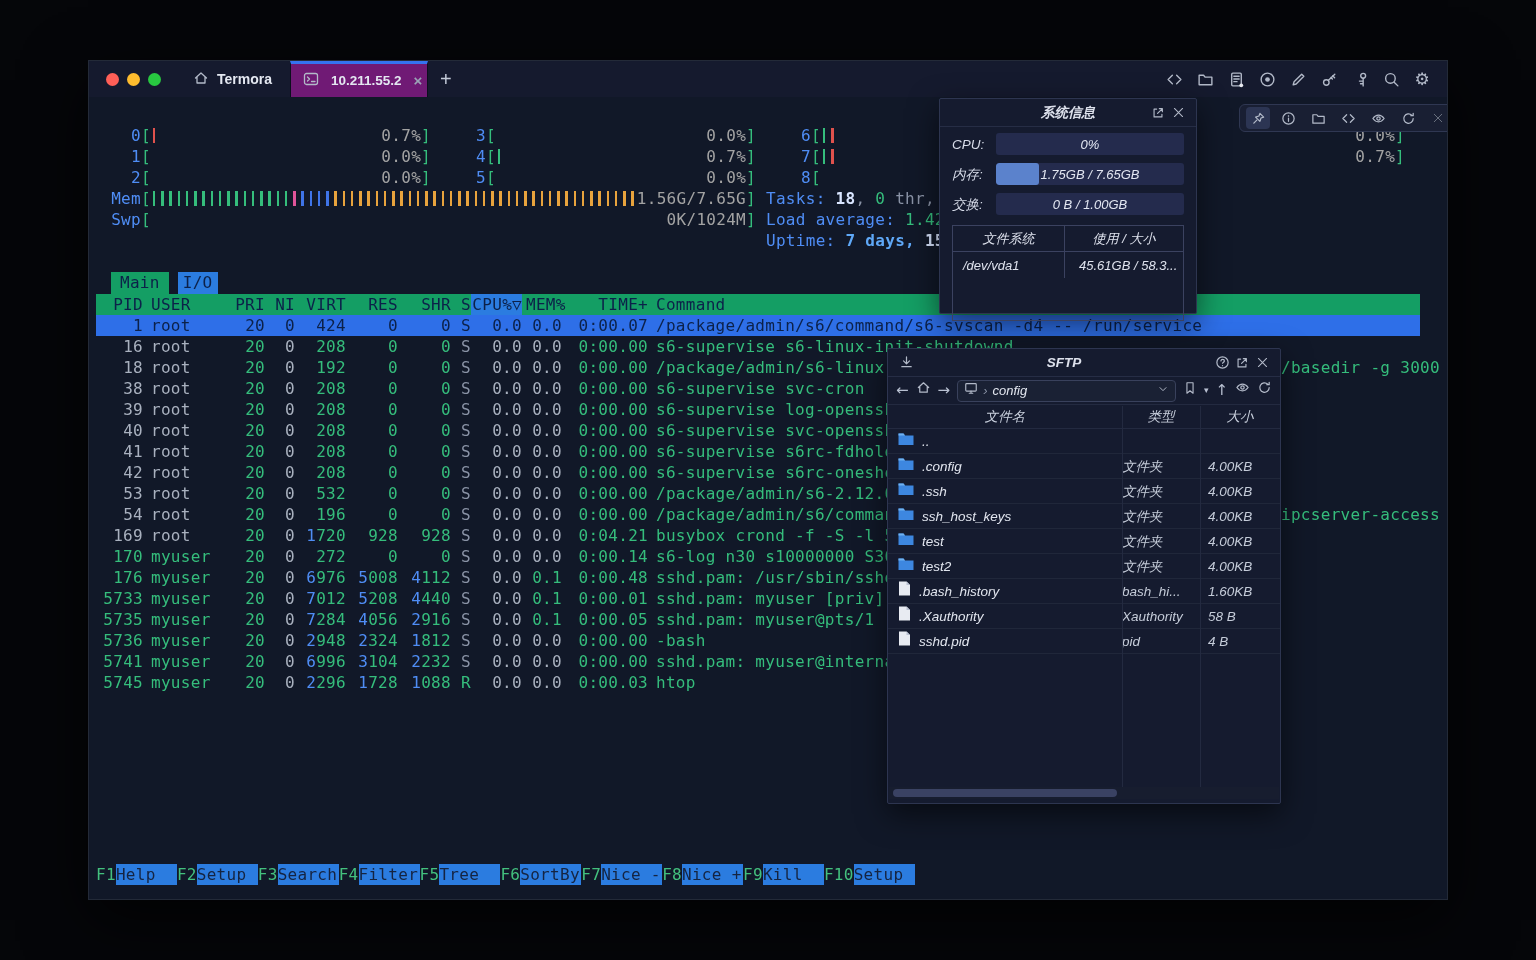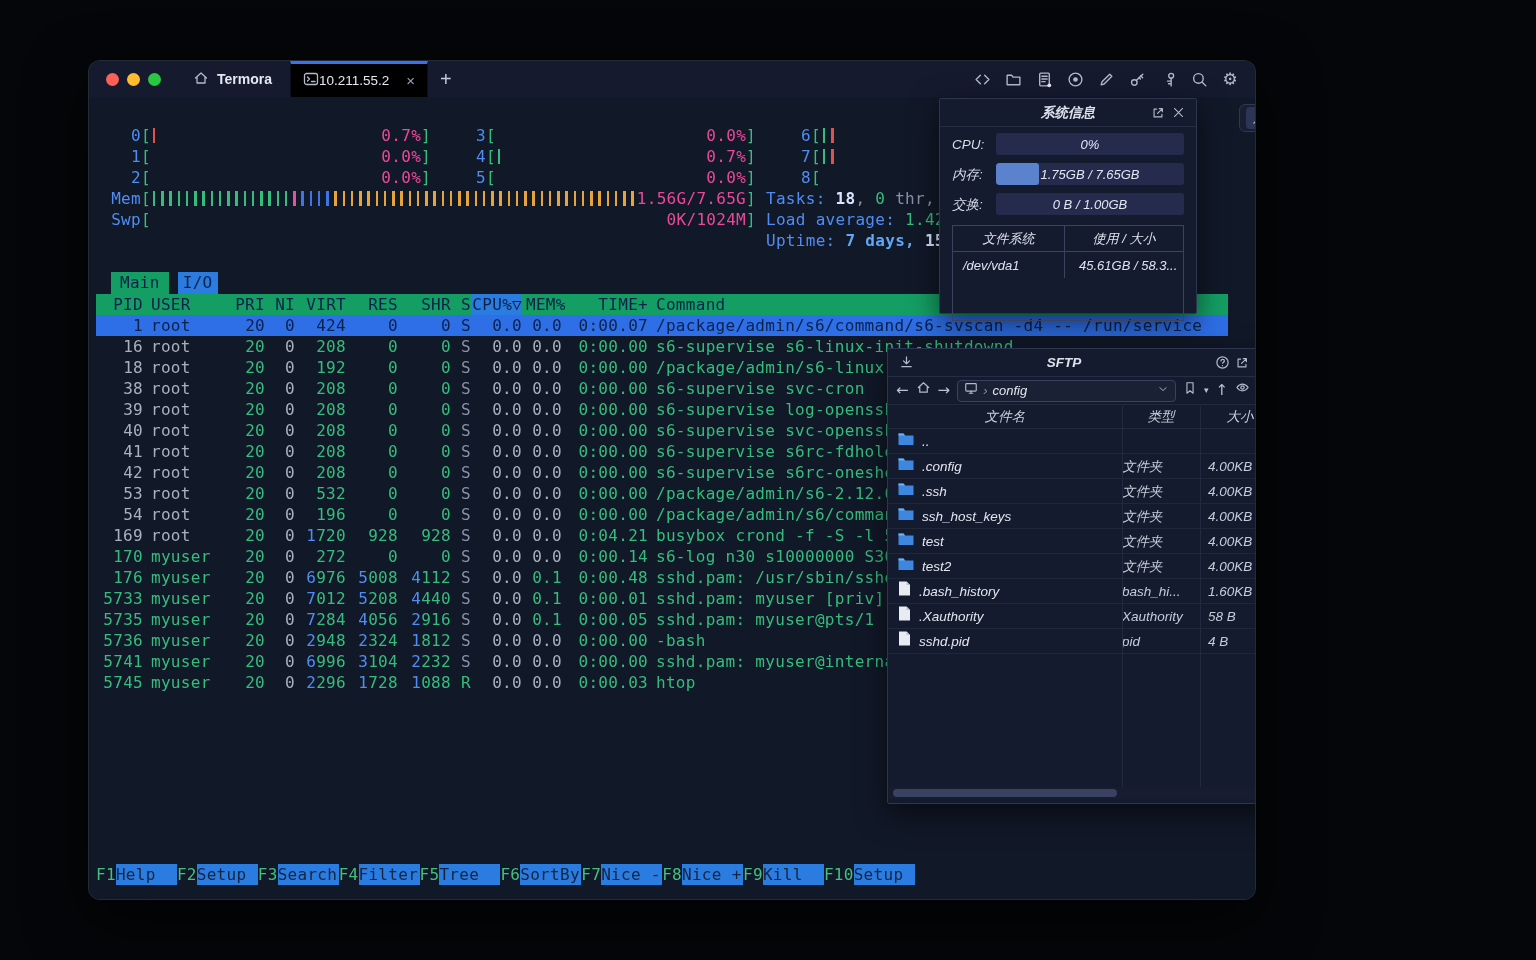--- a/index.html
+++ b/index.html
@@ -1,31 +1,31 @@
 <!DOCTYPE html>
 <html><head>
 <meta charset="utf-8">
 <style>
   * { margin:0; padding:0; box-sizing:border-box; }
   html,body { width:1536px; height:960px; background:#050609; overflow:hidden;
               font-family:"Liberation Sans","DejaVu Sans",sans-serif; }
-  .window { position:absolute; left:88px; top:60px; width:1168px; height:840px;
-            border-radius:12px; overflow:hidden; background:#111828;
+  .window { position:absolute; left:88px; top:60px; width:1360px; height:840px;
+            border-radius:0; overflow:hidden; background:#111828;
             border:1px solid rgba(255,255,255,.08); box-shadow:0 20px 60px rgba(0,0,0,.7); }
 
   
   .titlebar { position:relative; height:36px; background:#151a2e; display:flex; align-items:stretch; }
   .lights { display:flex; align-items:center; gap:8px; padding:0 14px 0 17px; }
   .light { width:13px; height:13px; border-radius:50%; }
   .l-red{background:#ff5f57}.l-yellow{background:#febc2e}.l-green{background:#28c840}
   .home-tab { display:flex; align-items:center; gap:8px; padding:0 18px; color:#e4e8f1;
               font-size:14px; font-weight:700; }
-  .tab { display:flex; align-items:center; gap:0; padding:0 12px; width:138px;
-         background:#000000; border-left:1px solid #0b0f1d; border-right:1px solid #0b0f1d;
-         border-top:3px solid #3573f0; color:#e4e8f1; font-size:13.5px; font-weight:400; }
+  .tab { display:flex; align-items:center; gap:12px; padding:0 12px; width:138px;
+         background:#701a75; border-left:1px solid #0b0f1d; border-right:1px solid #0b0f1d;
+         border-top:3px solid #3573f0; color:#e4e8f1; font-size:13.5px; font-weight:700; }
   .tab .close { margin-left:auto; color:#9aa3b6; font-size:15px; cursor:default; }
   .newtab { display:flex; align-items:center; padding:0 12px; color:#c3cad8; font-size:20px; font-weight:300; }
   .tb-icons { margin-left:auto; display:flex; align-items:center; gap:13px; padding-right:16px; color:#b3bac9; }
   .tb-icons .ic { display:flex; align-items:center; justify-content:center; width:18px; height:18px; }
   svg.i { stroke:#b3bac9; fill:none; stroke-width:1.3; stroke-linecap:round; stroke-linejoin:round; }
   .uni { font-size:17px; line-height:1; color:#b3bac9; }
 
   
   .content { position:relative; height:804px; background:#111828;
              font-family:"DejaVu Sans Mono",monospace; font-size:16px; line-height:21px;
@@ -35,21 +35,21 @@
   .t-dgray{color:#8a93a6}
 
   
   .meter { position:absolute; height:21px; display:flex; align-items:center; }
   .meter .mlabel { width:30px; text-align:right; color:#4f8df5; flex:none; white-space:pre; }
   .meter .br { color:#35bd7c; flex:none; }
   .meter .bars { flex:1; display:flex; align-items:center; overflow:hidden; padding-left:2px; height:21px; }
   .bar { width:2.5px; height:15px; margin-right:5.75px; flex:none; }
   .b-green{background:#35bd7c}.b-red{background:#e0524d}.b-magenta{background:#e0549a}
   .b-blue{background:#3f74e8}.b-orange{background:#e8a33d}
-  .meter .pct { color:#ec4899; flex:none; }
+  .meter .pct { color:#a3a3a3; flex:none; }
   .m-cpu0{left:22px;top:28px;width:320px}.m-cpu1{left:22px;top:49px;width:320px}.m-cpu2{left:22px;top:70px;width:320px}
   .m-cpu3{left:367px;top:28px;width:300px}.m-cpu4{left:367px;top:49px;width:300px}.m-cpu5{left:367px;top:70px;width:300px}
   .m-cpu6{left:692px;top:28px;width:624px}.m-cpu7{left:692px;top:49px;width:624px}.m-cpu8{left:692px;top:70px;width:624px}
   .m-mem{left:22px;top:91px;width:645px}.m-swp{left:22px;top:112px;width:645px}
   .statline { position:absolute; left:677px; white-space:pre; }
 
   
   .htabs { position:absolute; left:22px; top:175px; display:flex; gap:9px; height:22px; }
   .htab { padding:0 9px; color:#0c2149; background:#149e64; }
   .htab.alt { background:#2b7ce0; padding:0 5px; }

